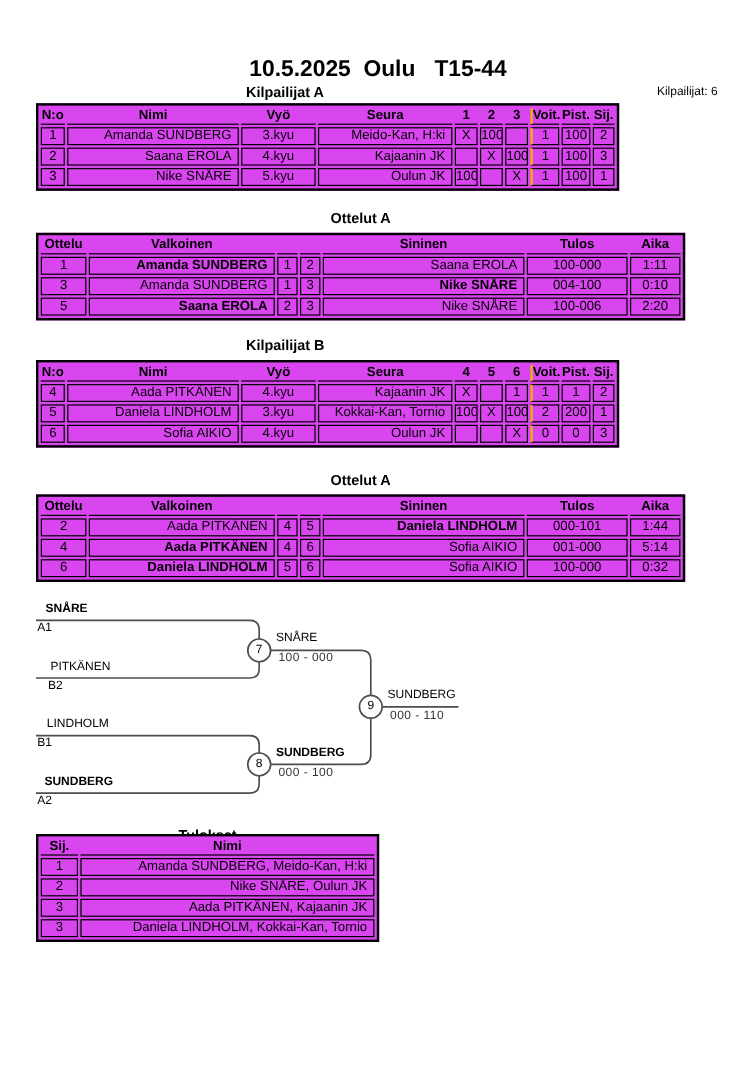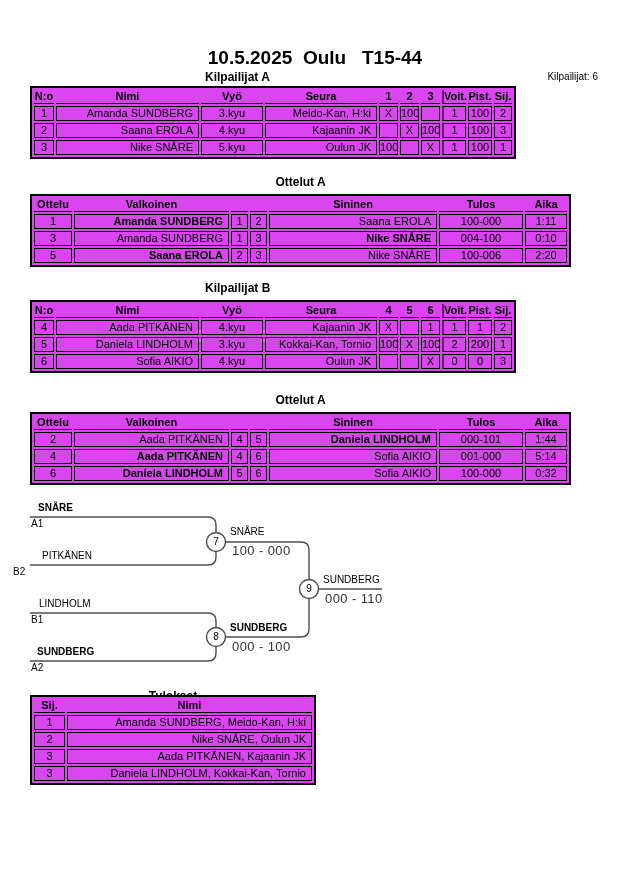--- a/index.html
+++ b/index.html
@@ -9,26 +9,26 @@
          font-size:19px;font-weight:bold;white-space:pre}
   .hd{position:absolute;font-size:12px;font-weight:bold;white-space:nowrap}
   .note{position:absolute;font-size:10px;white-space:nowrap}
   table{position:absolute;border-collapse:separate;border-spacing:2px;
         border:2px solid #000;table-layout:fixed;background:#d946ef}
   td{border:1px solid #000;font-size:11px;height:13px;line-height:13px;
      padding:0;text-align:center;vertical-align:middle;white-space:nowrap;overflow:hidden}
   th{border:0;border-bottom:1px solid #000;font-size:11px;font-weight:bold;
      height:13px;line-height:13px;padding:0;text-align:center;white-space:nowrap}
   td.l{text-align:right;padding:0 5px}
-  td.grp,th.grp{border-left:2px solid #701a75}
+  td.grp,th.grp{border-left:2px solid #eab308}
   .b{font-weight:bold}
   
   .bt{position:absolute;font-size:10px;white-space:nowrap}
   .bseed{position:absolute;font-size:10px;white-space:nowrap}
-  .bscore{position:absolute;font-size:13px;color:#333;letter-spacing:.4px;white-space:nowrap}
+  .bscore{position:absolute;font-size:10px;color:#333;letter-spacing:.4px;white-space:nowrap}
   .bnum{position:absolute;width:16px;height:14px;font-size:10px;line-height:14px;text-align:center}
   svg{position:absolute}
 </style>
 </head>
 <body>
 
 <div class="title">10.5.2025  Oulu   T15-44</div>
 <div class="hd" style="left:205px;top:70px">Kilpailijat A</div>
 <div class="note" style="right:32px;top:71px">Kilpailijat: 6</div>
 
@@ -275,21 +275,21 @@
     <path d="M225.5 142 H301 Q309 142 309 134 V103.5"></path>
     <path d="M318.5 94 H382"></path>
     <circle cx="216" cy="47" r="9.5" fill="#fff"></circle>
     <circle cx="216" cy="142" r="9.5" fill="#fff"></circle>
     <circle cx="309" cy="94" r="9.5" fill="#fff"></circle>
   </g>
 </svg>
 <div class="bt b" style="left:38px;top:502px">SNÅRE</div>
 <div class="bseed" style="left:31px;top:518px">A1</div>
 <div class="bt" style="left:42px;top:550px">PITKÄNEN</div>
-<div class="bseed" style="left:13px;top:566px">B2</div>
+<div class="bseed" style="left:40px;top:566px">B2</div>
 <div class="bt" style="left:39px;top:598px">LINDHOLM</div>
 <div class="bseed" style="left:31px;top:614px">B1</div>
 <div class="bt b" style="left:37px;top:646px">SUNDBERG</div>
 <div class="bseed" style="left:31px;top:662px">A2</div>
 
 <div class="bnum" style="left:208px;top:535px">7</div>
 <div class="bt" style="left:230px;top:526px">SNÅRE</div>
 <div class="bscore" style="left:232px;top:543px">100 - 000</div>
 
 <div class="bnum" style="left:208px;top:630px">8</div>

